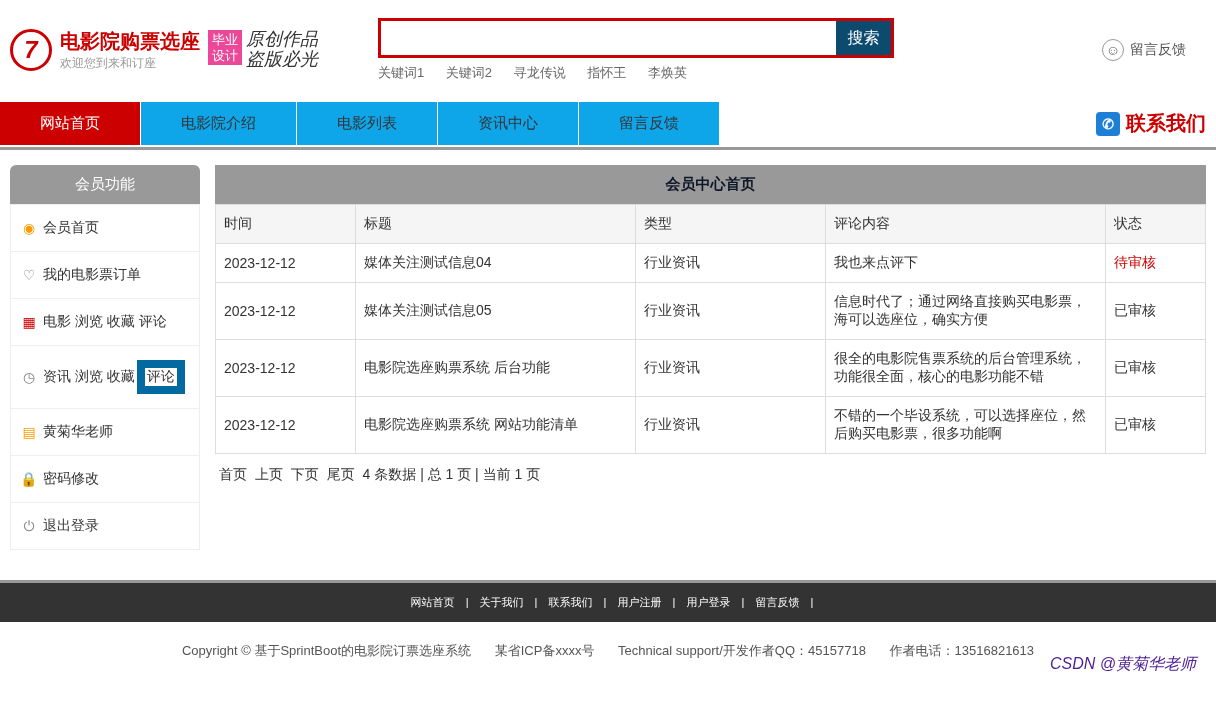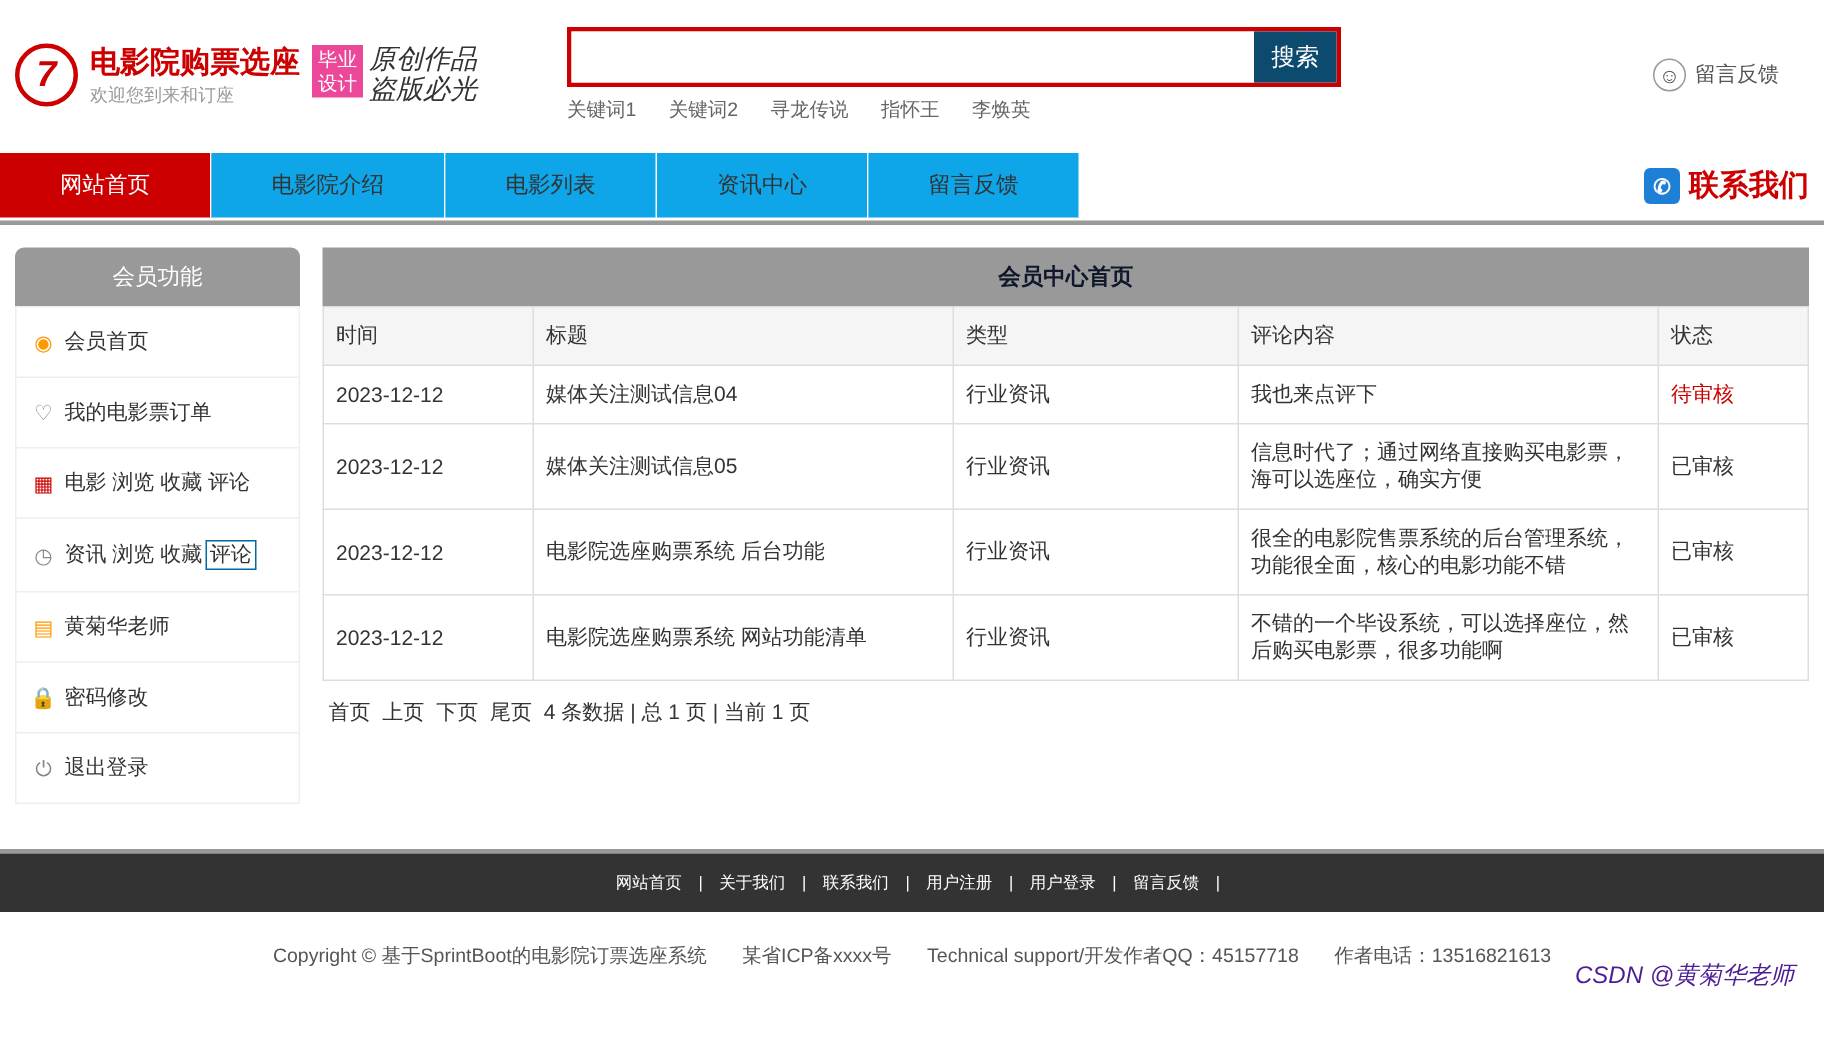--- a/index.html
+++ b/index.html
@@ -40,21 +40,21 @@
     
     .sidebar { width: 190px; }
     .side-title { background: #999; color: #fff; padding: 10px; text-align: center; border-radius: 6px 6px 0 0; font-size: 15px; }
     .side-menu { border: 1px solid #eee; }
     .side-item { padding: 14px 10px; border-bottom: 1px solid #eee; cursor: pointer; display: flex; align-items: center; font-size: 14px; }
     .side-item:last-child { border-bottom: none; }
     .side-icon { width: 16px; height: 16px; margin-right: 6px; display: inline-flex; align-items: center; justify-content: center; }
     .icon-orange { color: #f90; }
     .icon-gray { color: #888; }
     .icon-red { color: #c00; }
-    .highlight-box { border: 1px solid #0369a1; padding: 0 2px; margin-left: 2px; }
+    .highlight-box { border: 8px solid #0369a1; padding: 0 2px; margin-left: 2px; }
     
     .main { flex: 1; }
     .main-title { background: #999; color: #0f172a; padding: 10px; text-align: center; font-size: 15px; font-weight: bold; }
     .data-table { width: 100%; border-collapse: collapse; }
     .data-table th { background: #f5f5f5; padding: 10px 8px; text-align: left; font-weight: normal; border: 1px solid #ddd; }
     .data-table td { padding: 10px 8px; border: 1px solid #ddd; vertical-align: middle; }
     .status-pending { color: #c00; }
     
     .pagination { padding: 12px 4px; font-size: 14px; }
     .pagination a { color: #333; text-decoration: none; margin-right: 4px; cursor: pointer; }

